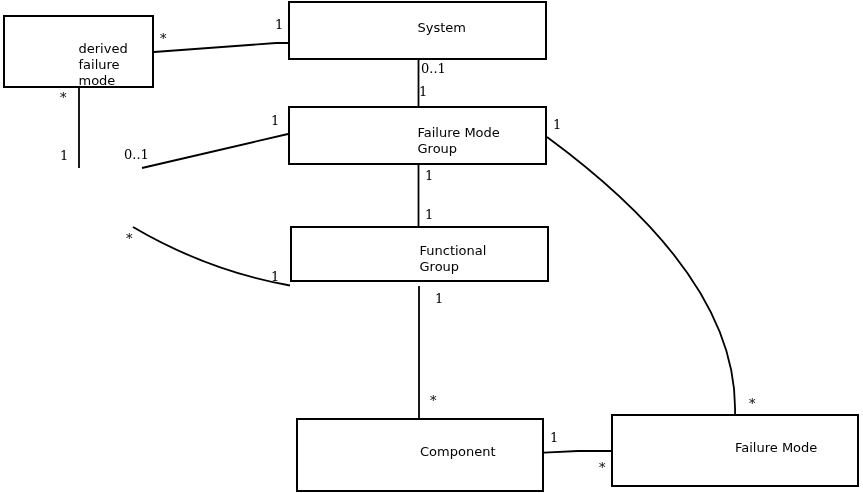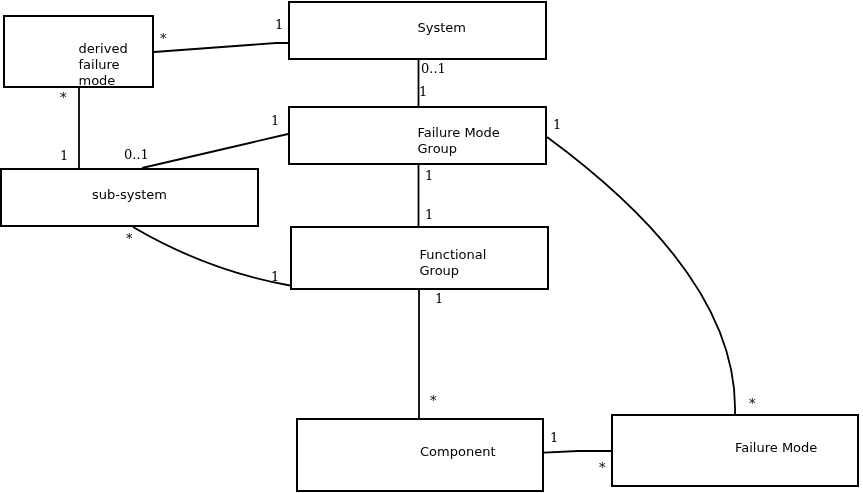--- a/index.html
+++ b/index.html
@@ -81,25 +81,22 @@
     <div class="node-label">derived
 failure
 mode</div>
   </div>
 
   <div class="node" style="left:288px; top:106px; width:259px; height:59px;">
     <div class="node-label">Failure Mode
 Group</div>
   </div>
 
-  <div class="node" style="left:0px; top:168px; width:259px; height:59px;">
-    <div class="node-label offset-90">sub-system</div>
-  </div>
 
-  <div class="node" style="left:290px; top:226px; width:259px; height:64px;">
+  <div class="node" style="left:290px; top:226px; width:259px; height:56px;">
     <div class="node-label">Functional
 Group</div>
   </div>
 
   <div class="node" style="left:296px; top:418px; width:248px; height:74px;padding-left:40px;">
     <div class="node-label">Component</div>
   </div>
 
   <div class="node" style="left:611px; top:414px; width:248px; height:73px;">
     <div class="node-label">Failure Mode</div>

